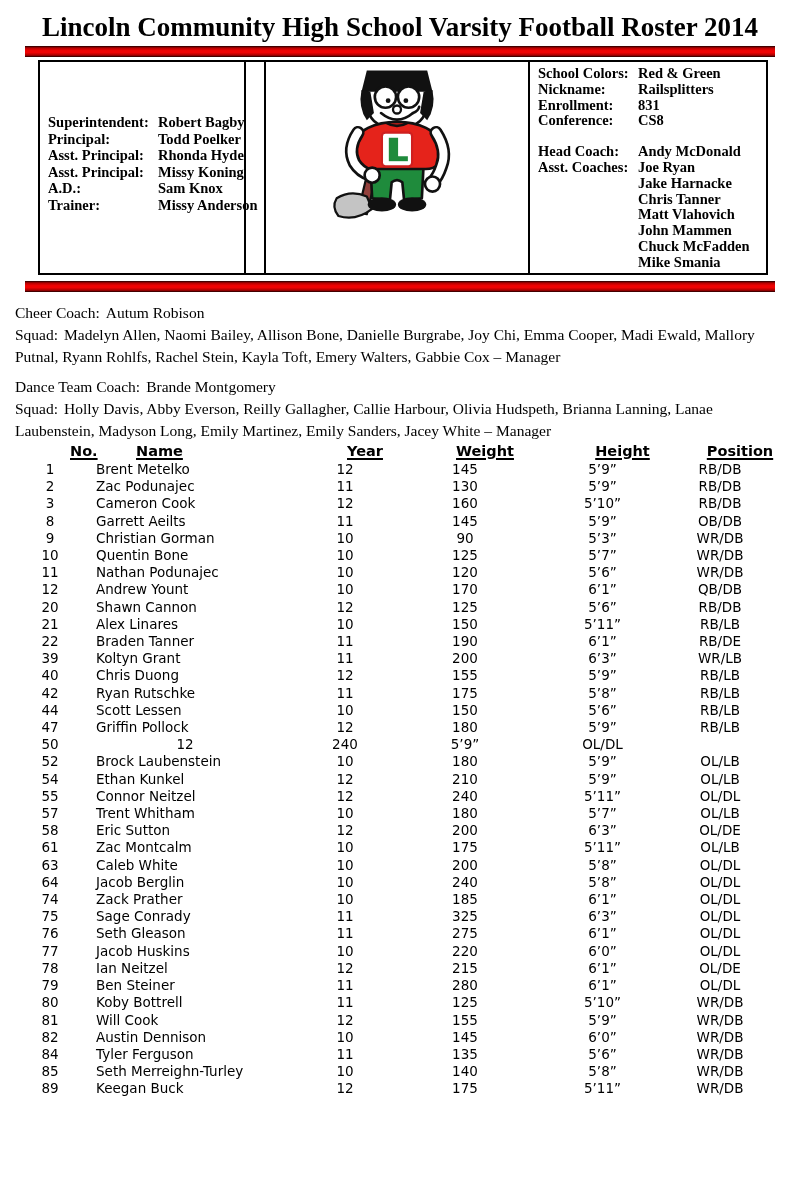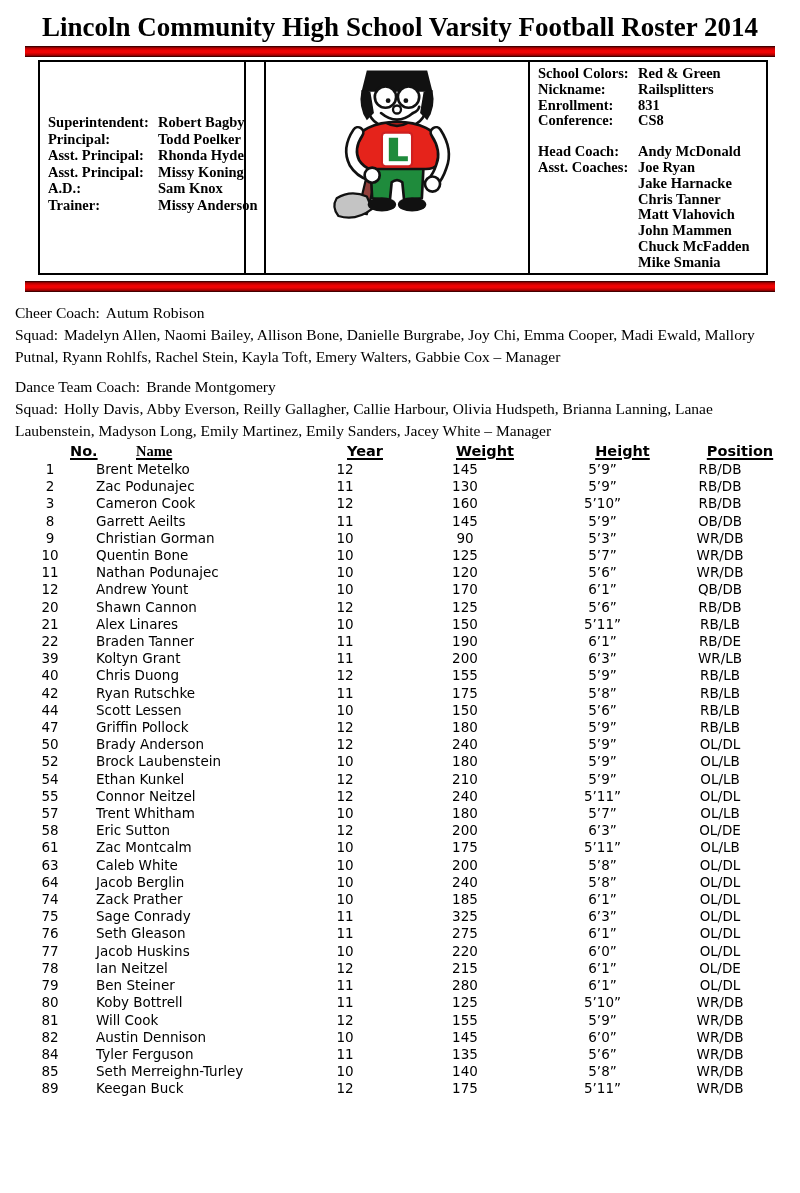--- a/index.html
+++ b/index.html
@@ -30,21 +30,21 @@
   .para{margin:0 15px;font-size:15.5px;line-height:22px;}
   .mt-cheer{margin-top:10px;}
   .mt-dance{margin-top:8px;}
   .plabel{margin-right:6px;}
   
   .roster{margin:0 0 0 30px;font-family:"DejaVu Sans","Liberation Sans",sans-serif;}
   .thead,.trow{display:grid;grid-template-columns:40px 230px 90px 150px 125px 110px;}
   .thead{font-weight:bold;font-size:14.5px;line-height:19px;}
   .hcell{text-align:center;}
   .hcell span{text-decoration:underline;text-decoration-thickness:2px;text-underline-offset:2px;margin-left:40px;}
-  .hcell.c1{text-align:left;padding-left:26px;font-family:Liberation Serif, serif;}
+  .hcell.c1{text-align:left;padding-left:26px;}
   .tcell{text-align:center;font-size:13.5px;line-height:17.2px;}
   .tcell.c1{text-align:left;padding-left:26px;}
   
   .student{margin:16px 15px 0;font-size:15.5px;line-height:22px;}
   .footer{margin-top:26px;text-align:center;font-size:15.5px;line-height:22px;padding-left:6px;}
 </style>
 </head>
 <body>
 
 <div class="page">
@@ -272,21 +272,20 @@
         <div class="trow">
           <div class="tcell c0">47</div>
           <div class="tcell c1">Griffin Pollock</div>
           <div class="tcell c2">12</div>
           <div class="tcell c3">180</div>
           <div class="tcell c4">5’9”</div>
           <div class="tcell c5">RB/LB</div>
         </div>
         <div class="trow">
           <div class="tcell c0">50</div>
-          <div class="tcell c1">Brady Anderson</div>
           <div class="tcell c2">12</div>
           <div class="tcell c3">240</div>
           <div class="tcell c4">5’9”</div>
           <div class="tcell c5">OL/DL</div>
         </div>
         <div class="trow">
           <div class="tcell c0">52</div>
           <div class="tcell c1">Brock Laubenstein</div>
           <div class="tcell c2">10</div>
           <div class="tcell c3">180</div>

